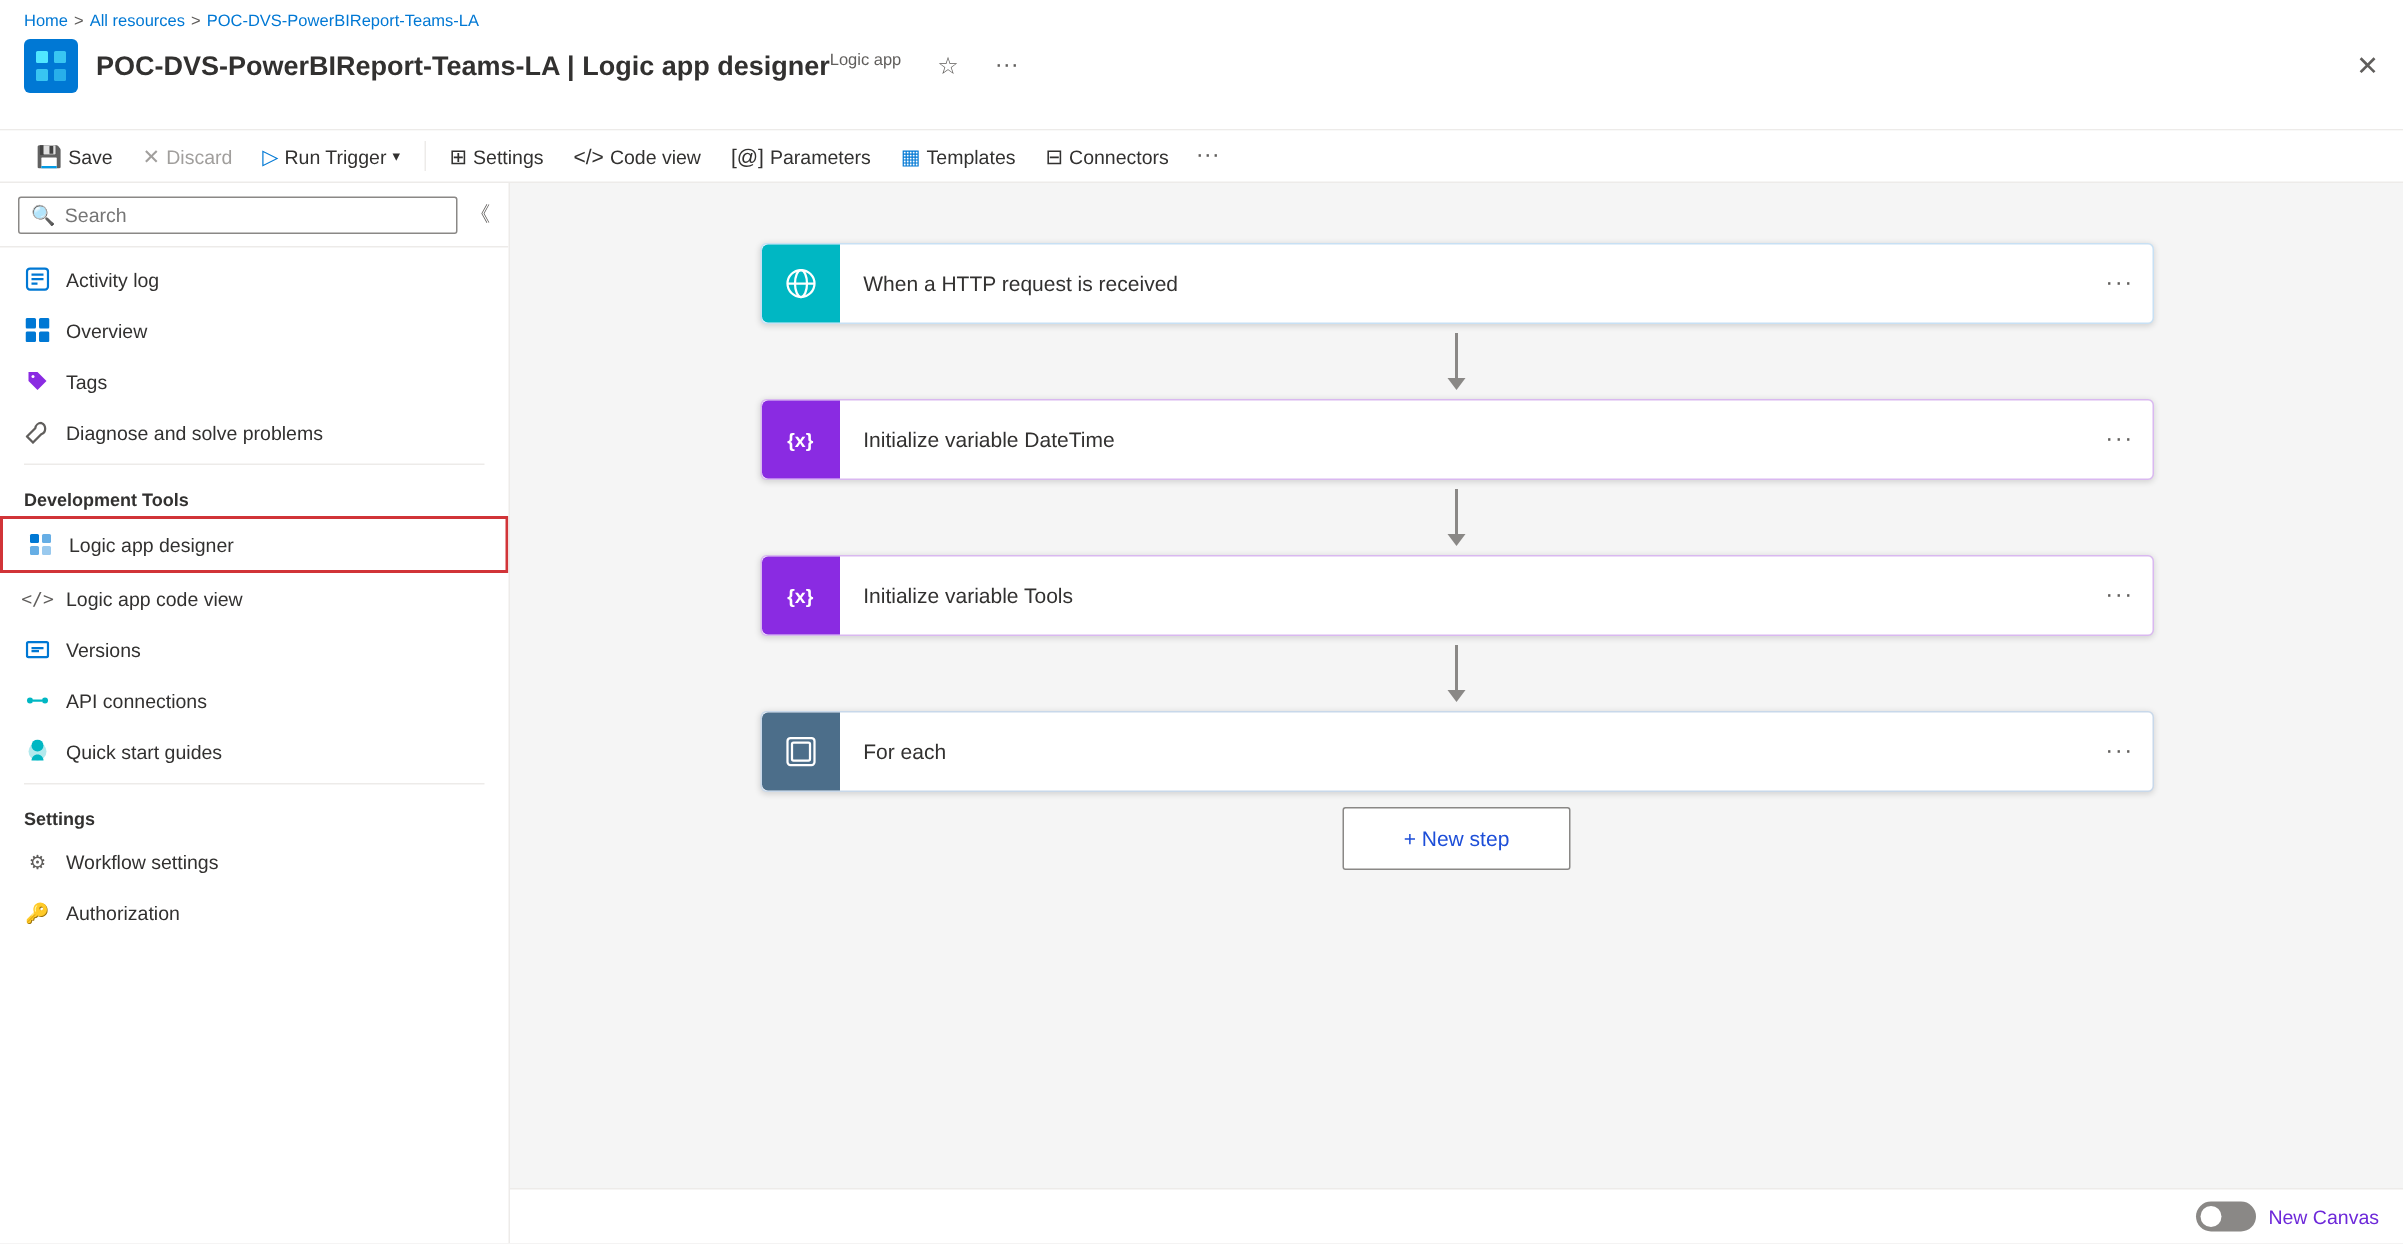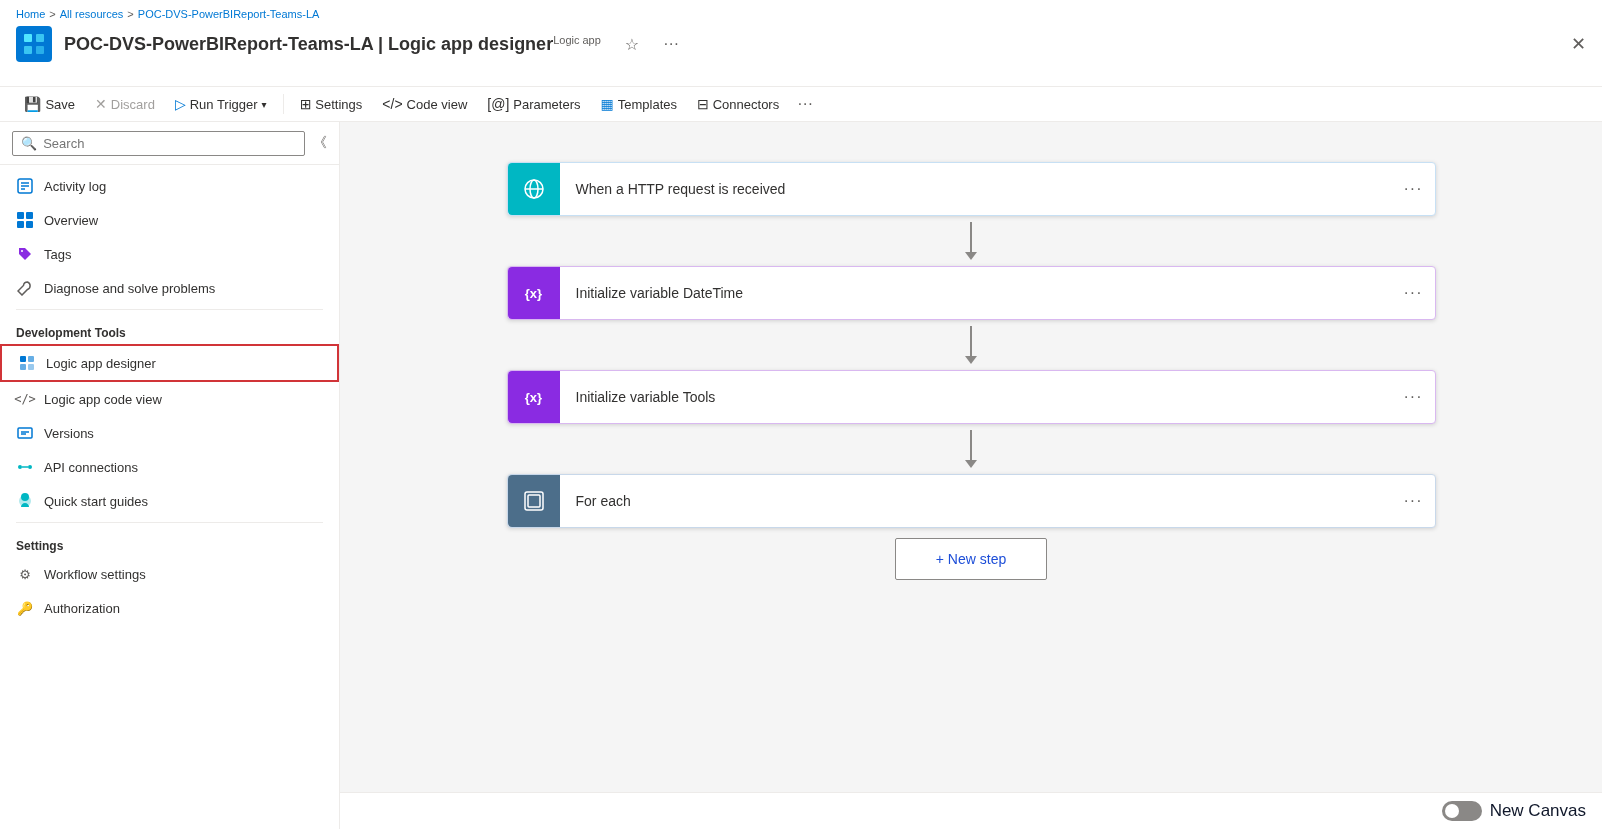--- a/index.html
+++ b/index.html
@@ -68,21 +68,21 @@
     
     .connector { display: flex; flex-direction: column; align-items: center; height: 50px; justify-content: center; }
     .connector-line { width: 2px; height: 30px; background: #8a8886; }
     .connector-arrow { width: 0; height: 0; border-left: 6px solid transparent; border-right: 6px solid transparent; border-top: 8px solid #8a8886; }
 
     
     .new-step-btn { margin-top: 10px; border: 1px solid #8a8886; background: #fff; padding: 12px 40px; font-size: 14px; color: #1d4ed8; cursor: pointer; border-radius: 2px; }
 
     
     .canvas-bottom { border-top: 1px solid #edebe9; background: #fff; padding: 8px 16px; display: flex; align-items: center; justify-content: flex-end; gap: 8px; }
-    .new-canvas-label { font-size: 17px; color: #0f172a; }
+    .new-canvas-label { font-size: 13px; color: #6d28d9; }
     .toggle-switch { position: relative; display: inline-block; width: 40px; height: 20px; }
     .toggle-switch input { opacity: 0; width: 0; height: 0; }
     .toggle-slider { position: absolute; cursor: pointer; top: 0; left: 0; right: 0; bottom: 0; background: #8a8886; border-radius: 10px; transition: .3s; }
     .toggle-slider:before { position: absolute; content: ""; height: 14px; width: 14px; left: 3px; bottom: 3px; background: white; border-radius: 50%; transition: .3s; }
     .toggle-switch input:checked + .toggle-slider { background: #0078d4; }
     .toggle-switch input:checked + .toggle-slider:before { transform: translateX(20px); }
 
     
     .sidebar-items::-webkit-scrollbar { width: 6px; }
     .sidebar-items::-webkit-scrollbar-thumb { background: #c8c6c4; border-radius: 3px; }

